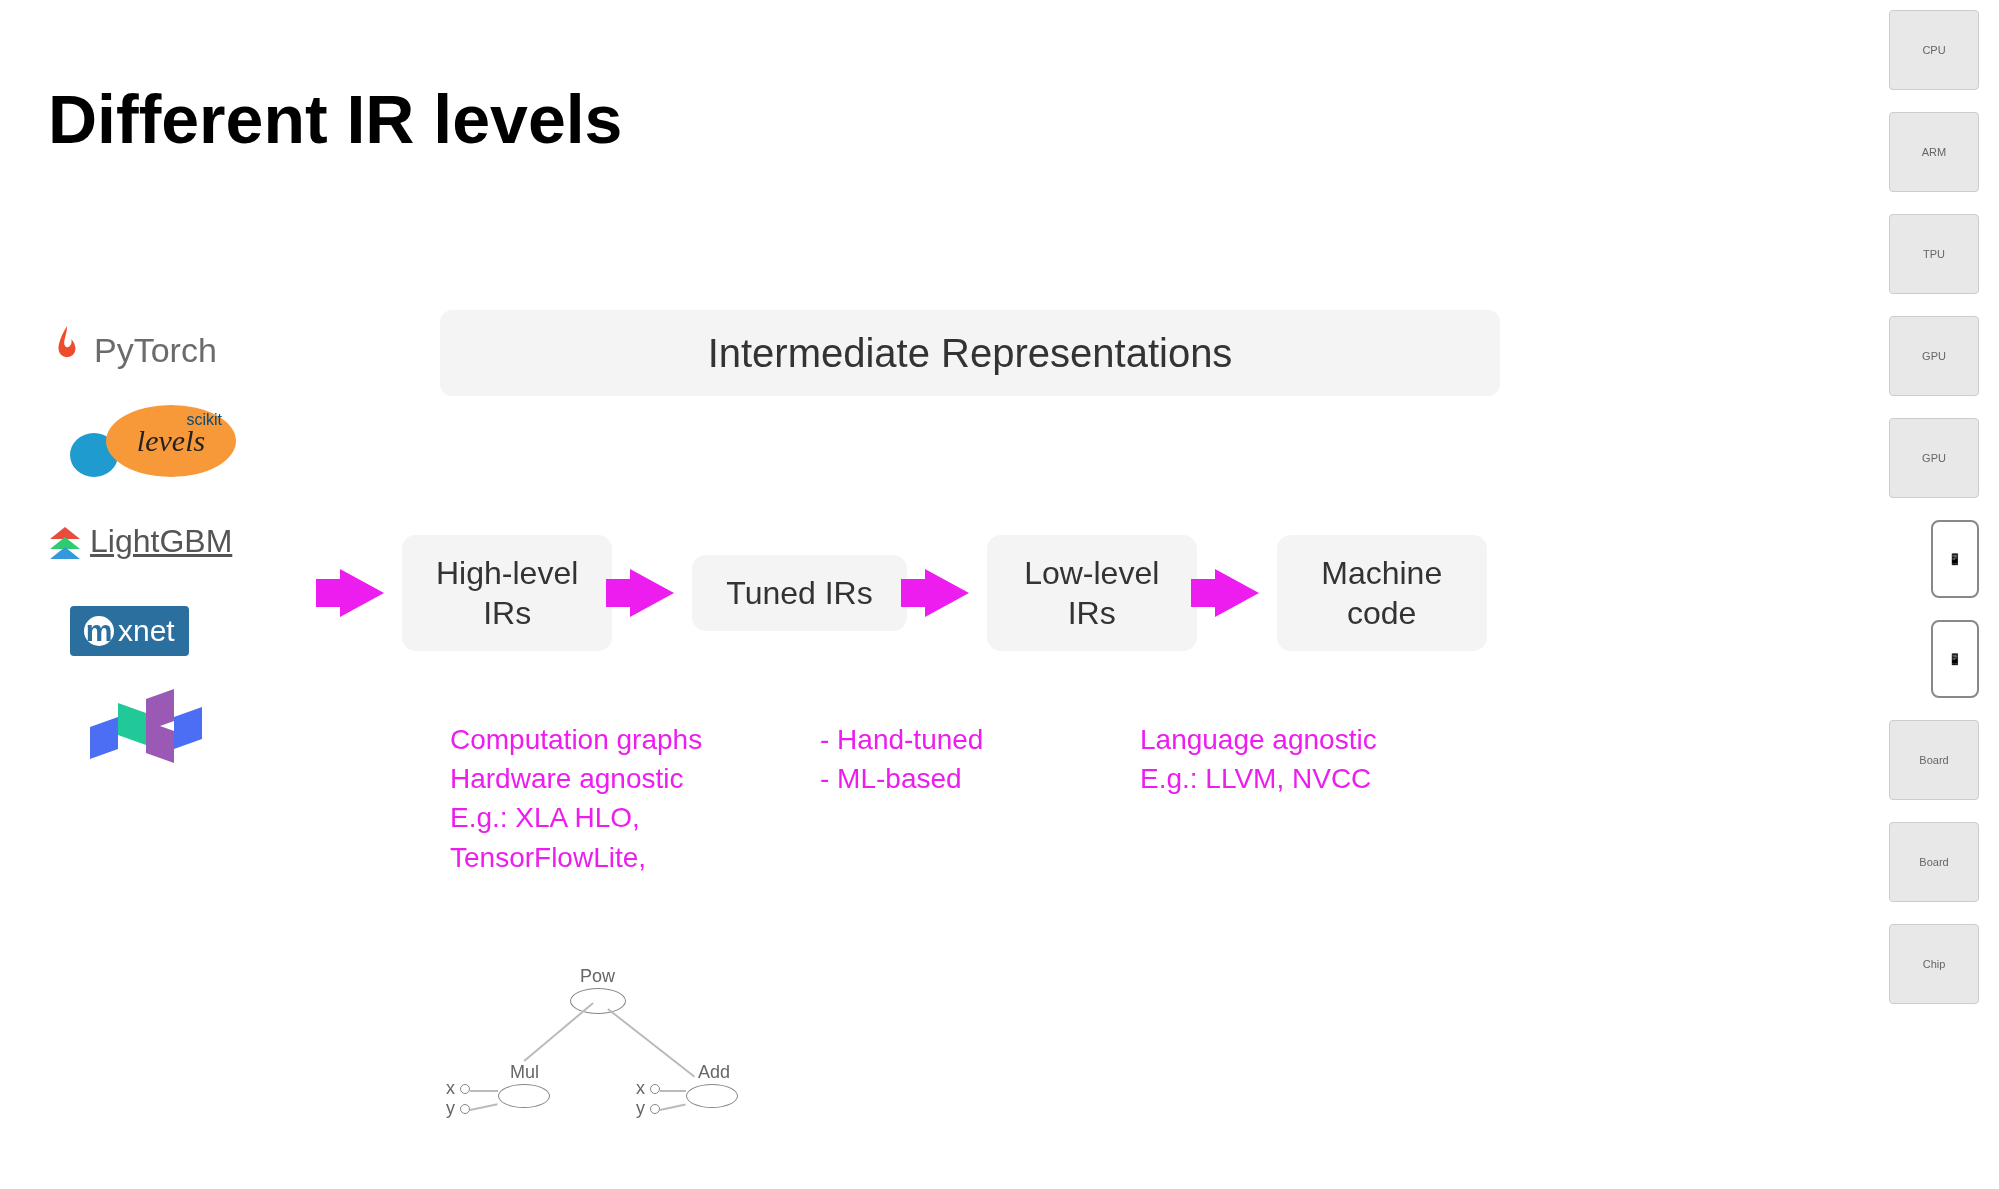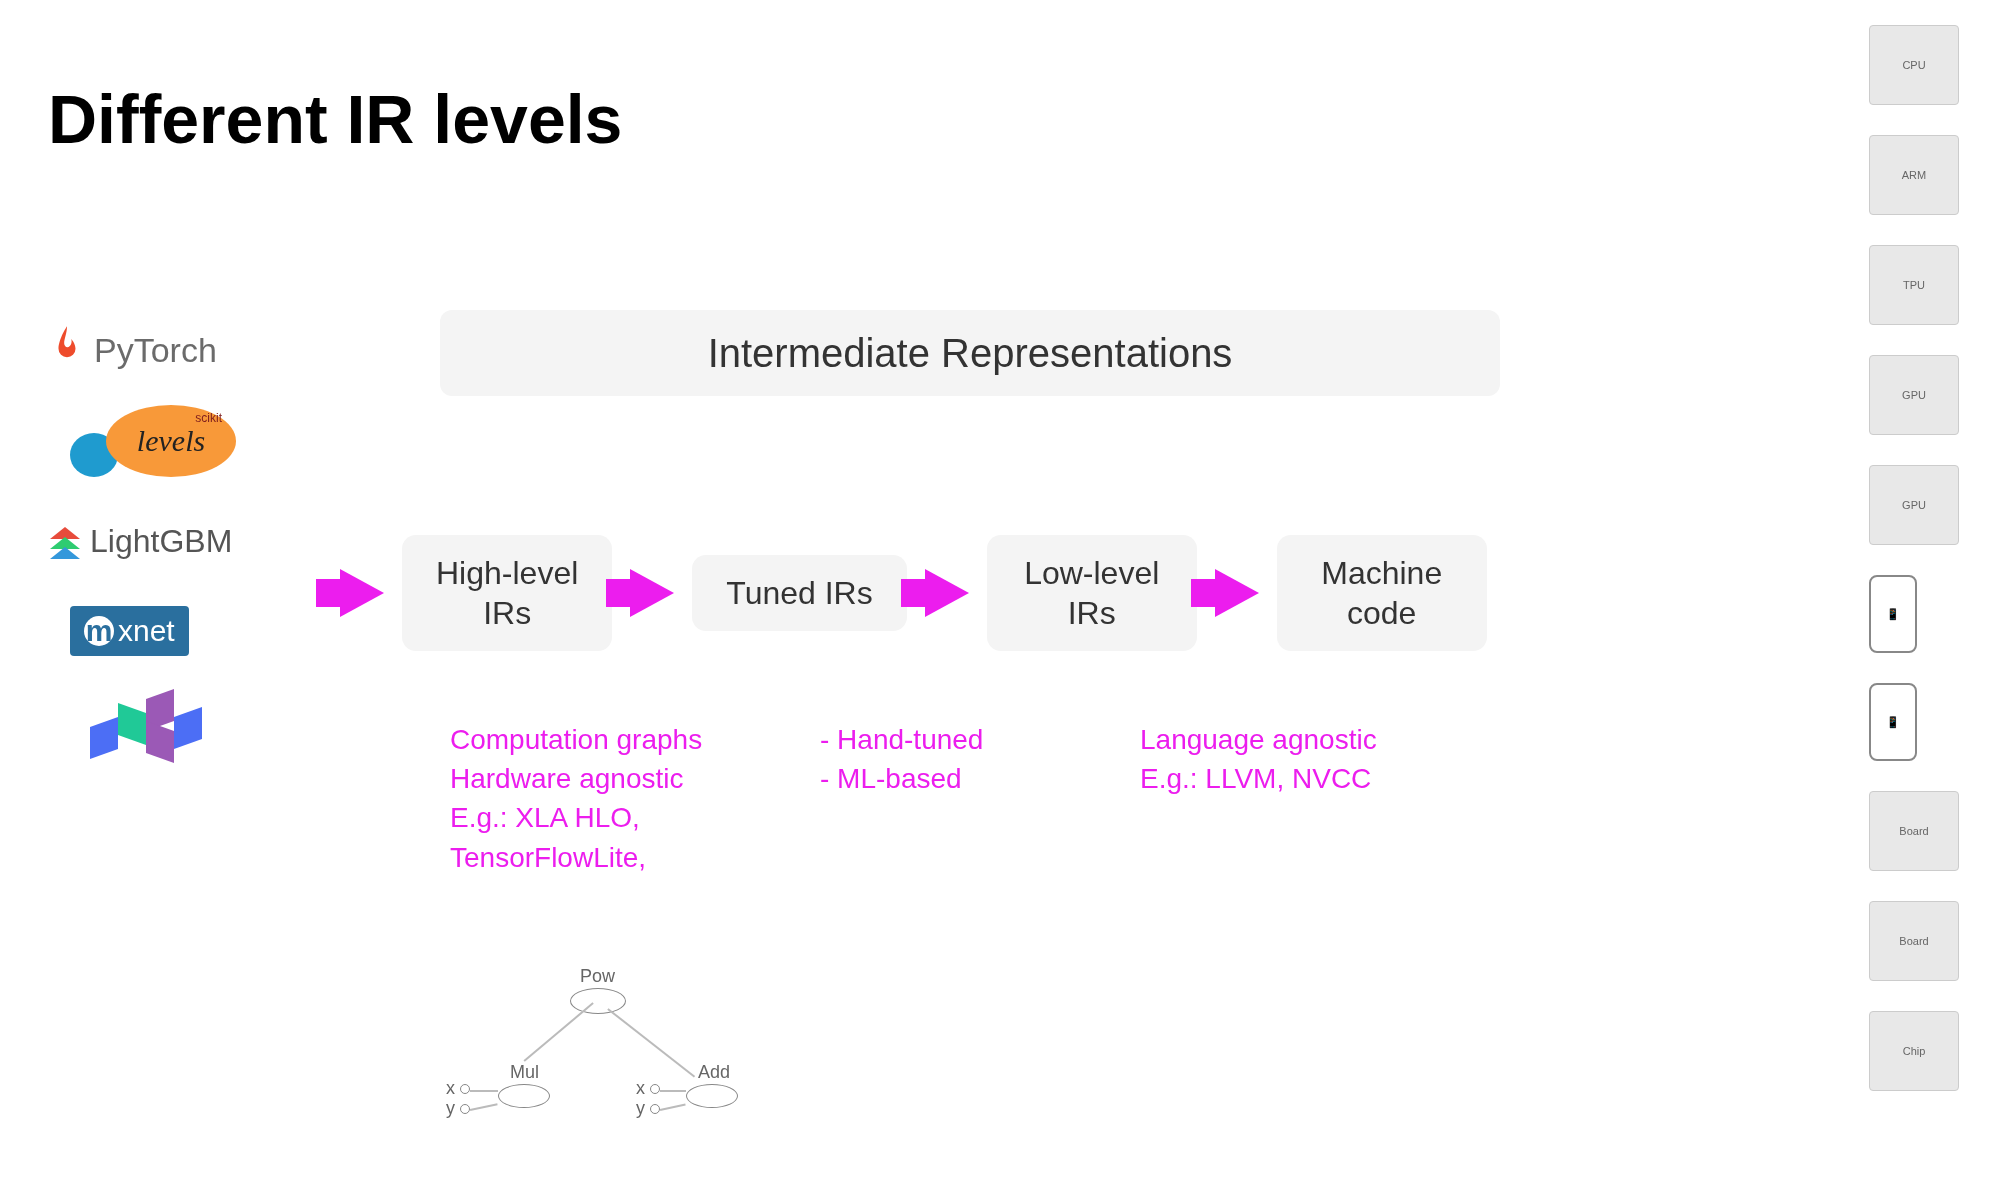--- a/index.html
+++ b/index.html
@@ -59,32 +59,33 @@
     width: 130px; height: 72px;
     background: #f89939;
     border-radius: 50% 50% 50% 50%;
     display: flex;
     align-items: center;
     justify-content: center;
   }
   .sklearn-orange .scikit {
     position: absolute;
     top: 6px; right: 14px;
-    font-size: 12px;
-    color: #7f1d1d;
+    font-size: 16px;
+    color: #0c4a6e;
   }
   .sklearn-orange .learn {
     font-family: cursive;
     font-size: 30px;
     color: #222;
     font-style: italic;
   }
   .fw-lightgbm {
     display: flex;
     align-items: center;
+    text-decoration: underline;
   }
   .lgbm-icon {
     width: 30px; height: 30px;
     display: inline-block;
     position: relative;
   }
   .lgbm-icon::before, .lgbm-icon::after {
     content: "";
     position: absolute;
     width: 0; height: 0;
@@ -126,26 +127,26 @@
     width: 28px; height: 32px;
   }
   .jax-cube.b { background: #4c6ef5; }
   .jax-cube.g { background: #20c997; }
   .jax-cube.p { background: #9b59b6; }
 
   
   .hardware {
     position: absolute;
     right: 20px;
-    top: 25px;
+    top: 10px;
     width: 110px;
     display: flex;
     flex-direction: column;
-    gap: 30px;
-    align-items: flex-start;
+    gap: 22px;
+    align-items: flex-end;
   }
   .hw {
     width: 90px;
     height: 80px;
     background: #e8e8e8;
     border: 1px solid #ccc;
     border-radius: 4px;
     display: flex;
     align-items: center;
     justify-content: center;

